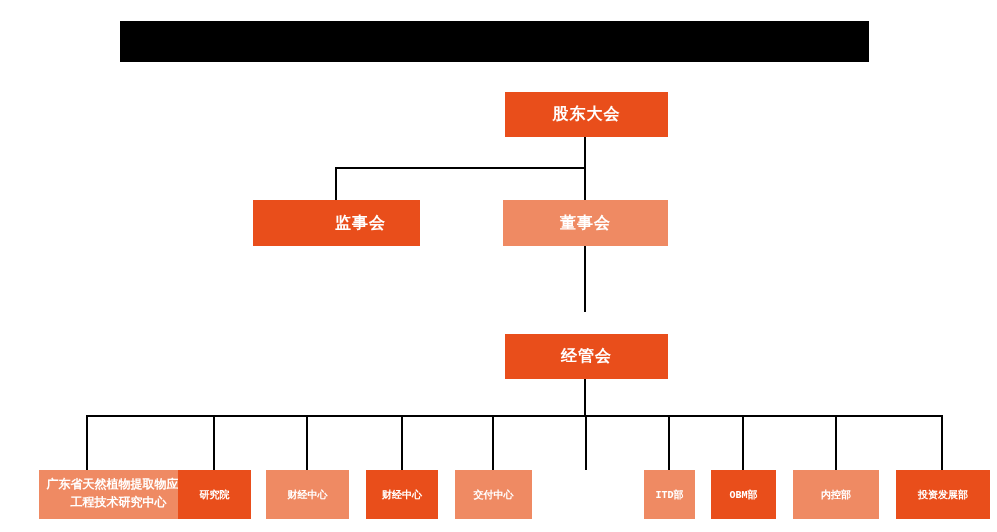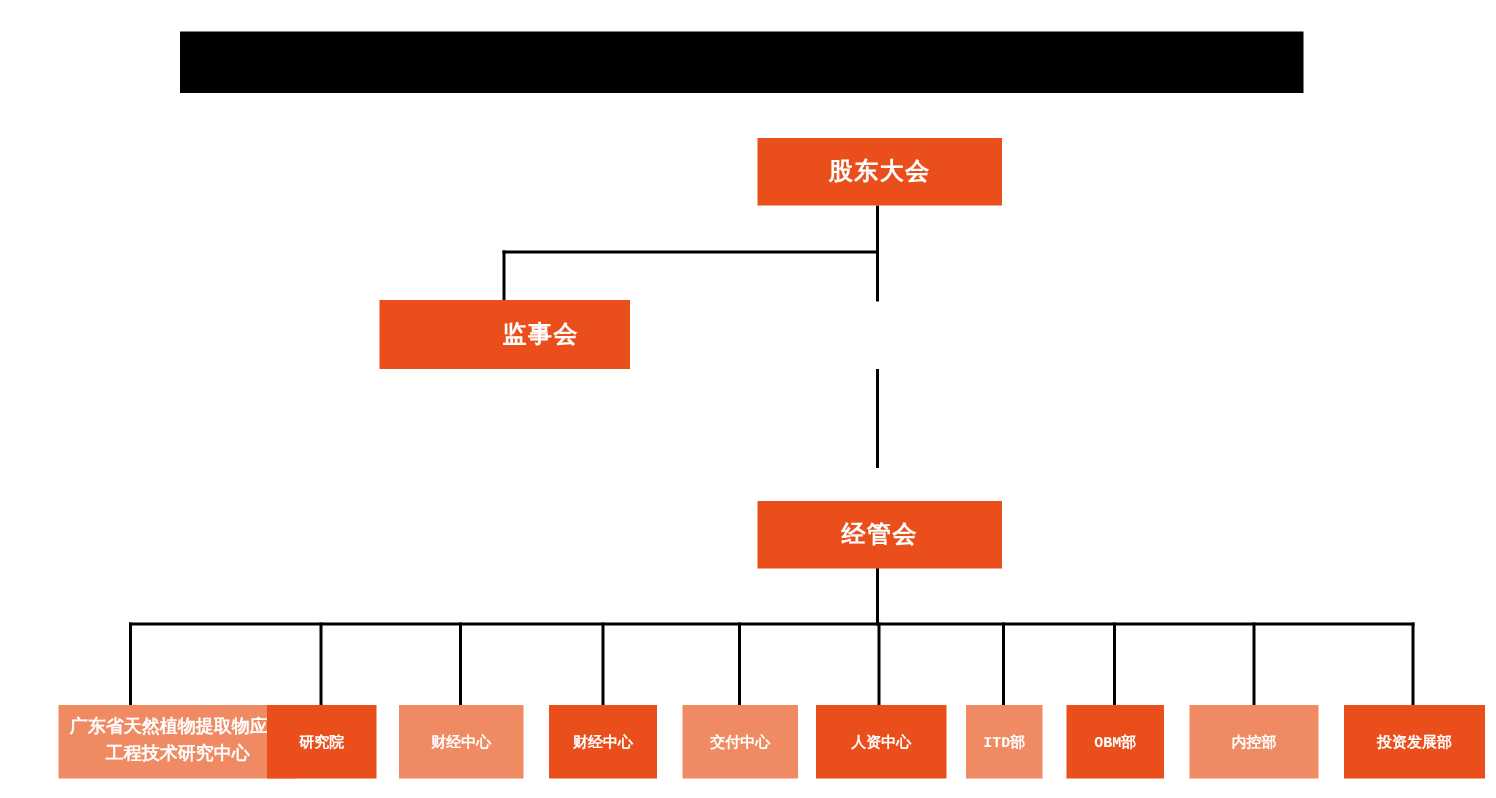--- a/index.html
+++ b/index.html
@@ -47,27 +47,27 @@
   <div class="line" style="left:492px;top:415px;width:2px;height:55px;"></div>
   <div class="line" style="left:585px;top:415px;width:2px;height:55px;"></div>
   <div class="line" style="left:668px;top:415px;width:2px;height:55px;"></div>
   <div class="line" style="left:742px;top:415px;width:2px;height:55px;"></div>
   <div class="line" style="left:835px;top:415px;width:2px;height:55px;"></div>
   <div class="line" style="left:941px;top:415px;width:2px;height:55px;"></div>
 
   <div class="node c1" style="left:505px;top:92px;width:163px;height:45px;">股东大会</div>
 
   <div class="node c1" style="left:253px;top:200px;width:167px;height:46px;padding-left:48px;">监事会</div>
+  <div class="node c2" style="left:503px;top:200px;width:165px;height:46px;">董事会</div>
 
   <div class="node c1" style="left:505px;top:312px;width:163px;height:45px;margin-top:22px;">经管会</div>
 
   <div class="node c2 dept dept-long" style="left:3px;top:470px;width:159px;height:49px;">广东省天然植物提取物应用工程技术研究中心</div>
   <div class="node c1 dept" style="left:178px;top:470px;width:73px;height:49px;">研究院</div>
   <div class="node c2 dept" style="left:266px;top:470px;width:83px;height:49px;">财经中心</div>
   <div class="node c1 dept" style="left:366px;top:470px;width:72px;height:49px;">财经中心</div>
   <div class="node c2 dept" style="left:455px;top:470px;width:77px;height:49px;">交付中心</div>
-  <div class="node c1 dept" style="left:544px;top:470px;width:87px;height:49px;">人资中心</div>
   <div class="node c2 dept" style="left:644px;top:470px;width:51px;height:49px;">ITD部</div>
   <div class="node c1 dept" style="left:711px;top:470px;width:65px;height:49px;">OBM部</div>
   <div class="node c1 dept" style="left:896px;top:470px;width:94px;height:49px;">投资发展部</div>
   <div class="node c2 dept" style="left:793px;top:470px;width:86px;height:49px;">内控部</div>
 
 </div>
 
 </body></html>

